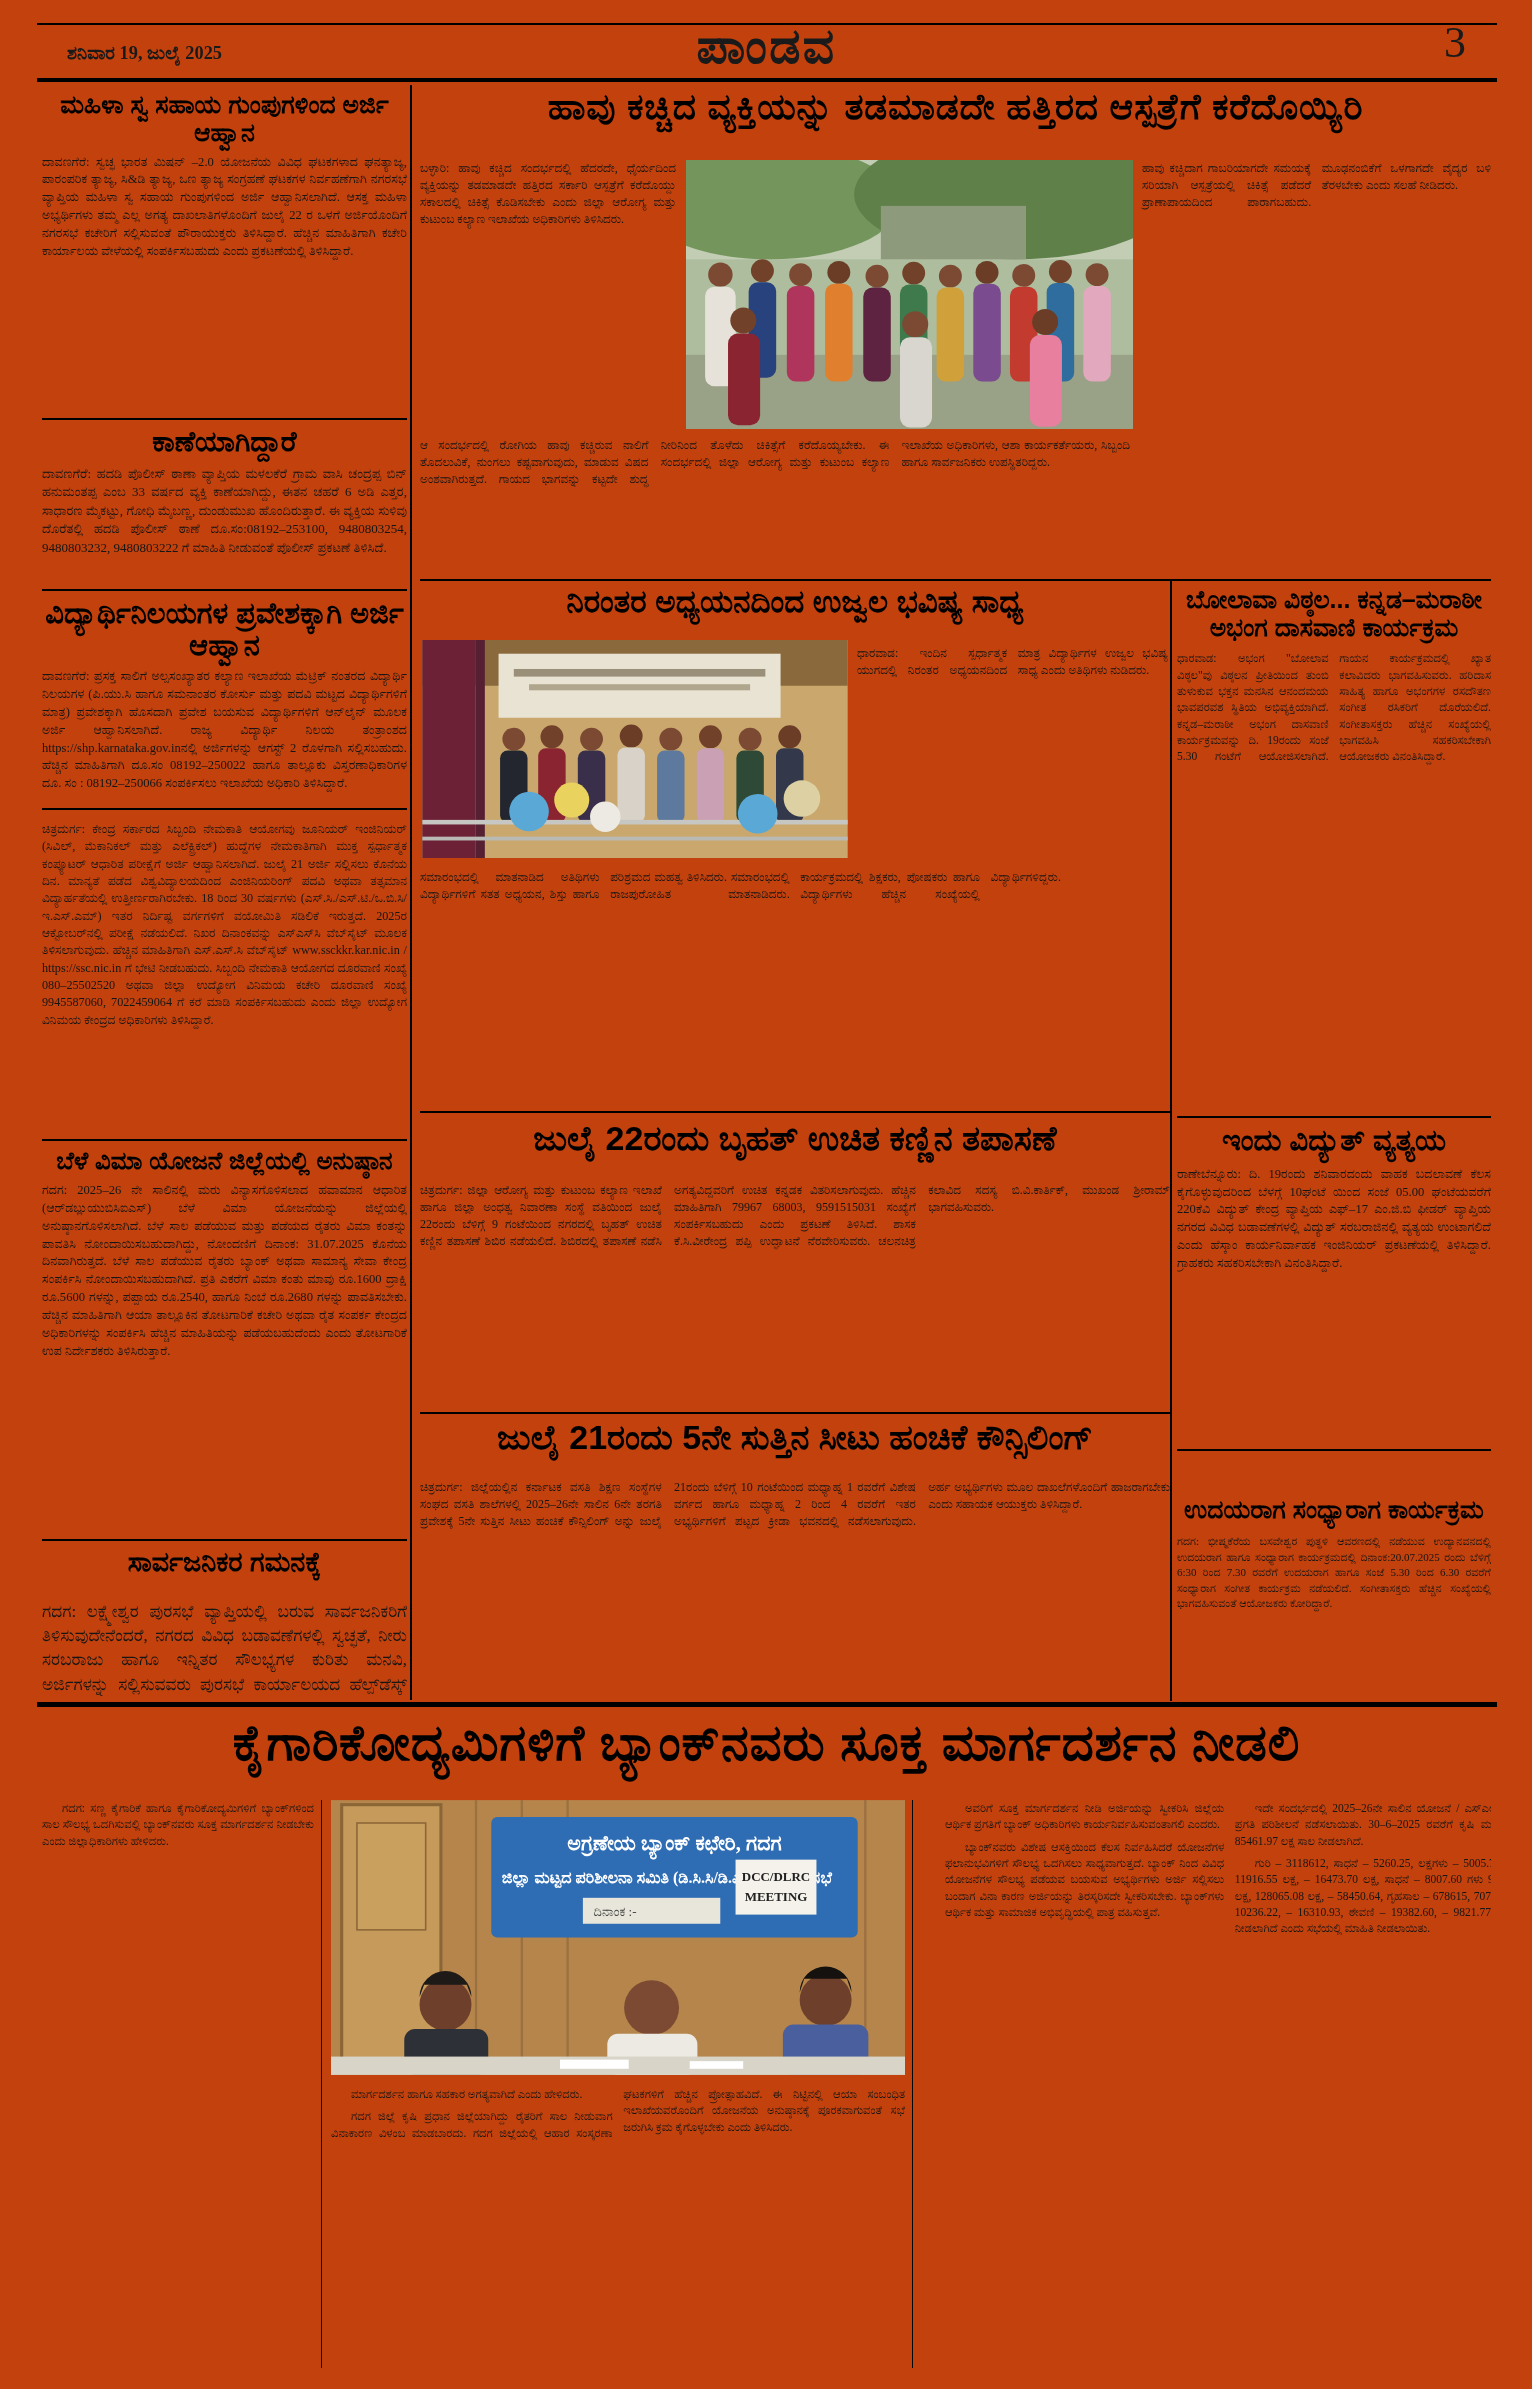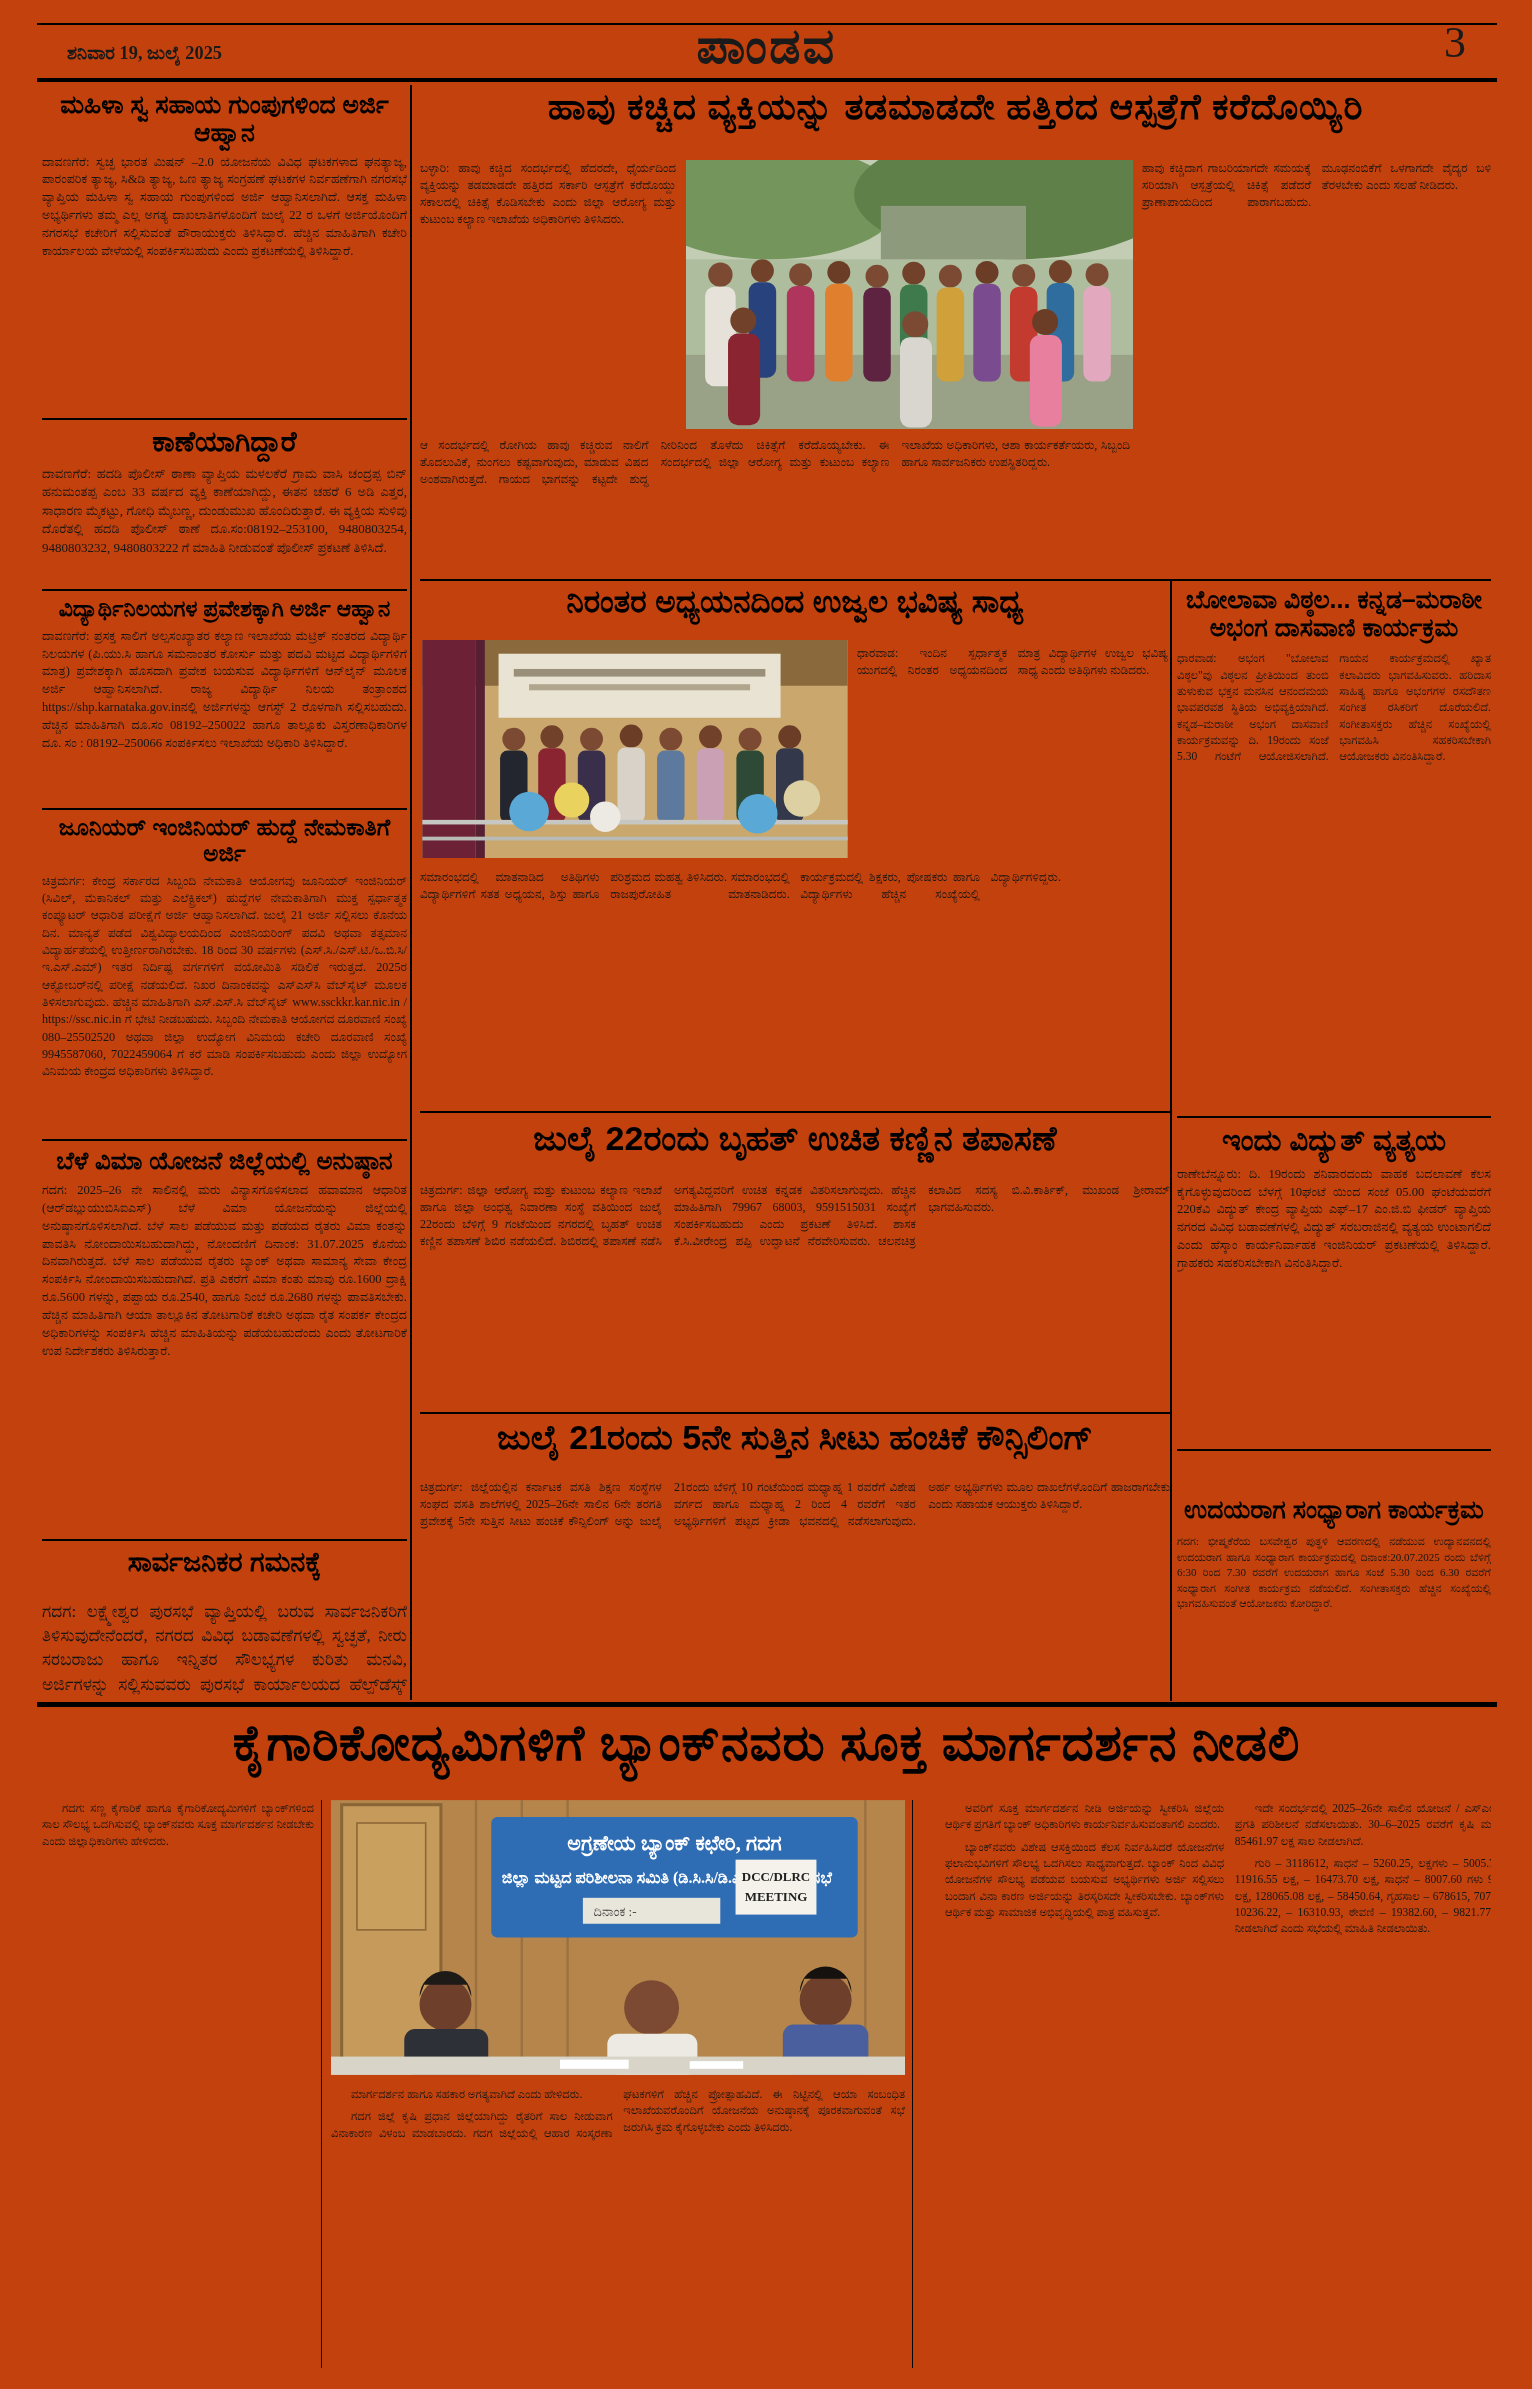--- a/index.html
+++ b/index.html
@@ -38,27 +38,26 @@
   </div>
   <div class="hr" style="left:42px;top:418px;width:365px;height:2.3px;"></div>
 
   <div class="art" style="left:42px;top:426px;width:365px;height:159px;">
     <div class="hl" style="font-size:28px;">ಕಾಣೆಯಾಗಿದ್ದಾರೆ</div>
     <div class="body-text" style="font-size:13px;margin-top:7.6px;">ದಾವಣಗೆರೆ: ಹದಡಿ ಪೊಲೀಸ್ ಠಾಣಾ ವ್ಯಾಪ್ತಿಯ ಮಳಲಕೆರೆ ಗ್ರಾಮ ವಾಸಿ ಚಂದ್ರಪ್ಪ ಬಿನ್ ಹನುಮಂತಪ್ಪ ಎಂಬ 33 ವರ್ಷದ ವ್ಯಕ್ತಿ ಕಾಣೆಯಾಗಿದ್ದು, ಈತನ ಚಹರೆ 6 ಅಡಿ ಎತ್ತರ, ಸಾಧಾರಣ ಮೈಕಟ್ಟು, ಗೋಧಿ ಮೈಬಣ್ಣ, ದುಂಡುಮುಖ ಹೊಂದಿರುತ್ತಾರೆ. ಈ ವ್ಯಕ್ತಿಯ ಸುಳಿವು ದೊರೆತಲ್ಲಿ ಹದಡಿ ಪೊಲೀಸ್ ಠಾಣೆ ದೂ.ಸಂ:08192–253100, 9480803254, 9480803232, 9480803222 ಗೆ ಮಾಹಿತಿ ನೀಡುವಂತೆ ಪೊಲೀಸ್ ಪ್ರಕಟಣೆ ತಿಳಿಸಿದೆ.</div>
   </div>
   <div class="hr" style="left:42px;top:589px;width:365px;height:2.3px;"></div>
 
   <div class="art" style="left:42px;top:597px;width:365px;height:208px;">
-    <div class="hl" style="font-size:22px;text-align:center;">ವಿದ್ಯಾರ್ಥಿನಿಲಯಗಳ ಪ್ರವೇಶಕ್ಕಾಗಿ ಅರ್ಜಿ ಆಹ್ವಾನ</div>
+    <div class="hl" style="font-size:29px;text-align:center;">ವಿದ್ಯಾರ್ಥಿನಿಲಯಗಳ ಪ್ರವೇಶಕ್ಕಾಗಿ ಅರ್ಜಿ ಆಹ್ವಾನ</div>
     <div class="body-text" style="font-size:12.6px;margin-top:6.1px;">ದಾವಣಗೆರೆ: ಪ್ರಸಕ್ತ ಸಾಲಿಗೆ ಅಲ್ಪಸಂಖ್ಯಾತರ ಕಲ್ಯಾಣ ಇಲಾಖೆಯ ಮೆಟ್ರಿಕ್ ನಂತರದ ವಿದ್ಯಾರ್ಥಿ ನಿಲಯಗಳ (ಪಿ.ಯು.ಸಿ ಹಾಗೂ ಸಮನಾಂತರ ಕೋರ್ಸು ಮತ್ತು ಪದವಿ ಮಟ್ಟದ ವಿದ್ಯಾರ್ಥಿಗಳಿಗೆ ಮಾತ್ರ) ಪ್ರವೇಶಕ್ಕಾಗಿ ಹೊಸದಾಗಿ ಪ್ರವೇಶ ಬಯಸುವ ವಿದ್ಯಾರ್ಥಿಗಳಿಗೆ ಆನ್‌ಲೈನ್ ಮೂಲಕ ಅರ್ಜಿ ಆಹ್ವಾನಿಸಲಾಗಿದೆ. ರಾಜ್ಯ ವಿದ್ಯಾರ್ಥಿ ನಿಲಯ ತಂತ್ರಾಂಶದ https://shp.karnataka.gov.inನಲ್ಲಿ ಅರ್ಜಿಗಳನ್ನು ಆಗಸ್ಟ್ 2 ರೊಳಗಾಗಿ ಸಲ್ಲಿಸಬಹುದು. ಹೆಚ್ಚಿನ ಮಾಹಿತಿಗಾಗಿ ದೂ.ಸಂ 08192–250022 ಹಾಗೂ ತಾಲ್ಲೂಕು ವಿಸ್ತರಣಾಧಿಕಾರಿಗಳ ದೂ. ಸಂ : 08192–250066 ಸಂಪರ್ಕಿಸಲು ಇಲಾಖೆಯ ಅಧಿಕಾರಿ ತಿಳಿಸಿದ್ದಾರೆ.</div>
   </div>
   <div class="hr" style="left:42px;top:808px;width:365px;height:2.3px;"></div>
 
   <div class="art" style="left:42px;top:815px;width:365px;height:321px;">
-    <div class="hl" style="font-size:23px;">ಜೂನಿಯರ್ ಇಂಜಿನಿಯರ್ ಹುದ್ದೆ ನೇಮಕಾತಿಗೆ ಅರ್ಜಿ</div>
     <div class="body-text" style="font-size:12.2px;margin-top:6.1px;">ಚಿತ್ರದುರ್ಗ: ಕೇಂದ್ರ ಸರ್ಕಾರದ ಸಿಬ್ಬಂದಿ ನೇಮಕಾತಿ ಆಯೋಗವು ಜೂನಿಯರ್ ಇಂಜಿನಿಯರ್ (ಸಿವಿಲ್, ಮೆಕಾನಿಕಲ್ ಮತ್ತು ಎಲೆಕ್ಟ್ರಿಕಲ್) ಹುದ್ದೆಗಳ ನೇಮಕಾತಿಗಾಗಿ ಮುಕ್ತ ಸ್ಪರ್ಧಾತ್ಮಕ ಕಂಪ್ಯೂಟರ್ ಆಧಾರಿತ ಪರೀಕ್ಷೆಗೆ ಅರ್ಜಿ ಆಹ್ವಾನಿಸಲಾಗಿದೆ. ಜುಲೈ 21 ಅರ್ಜಿ ಸಲ್ಲಿಸಲು ಕೊನೆಯ ದಿನ. ಮಾನ್ಯತೆ ಪಡೆದ ವಿಶ್ವವಿದ್ಯಾಲಯದಿಂದ ಎಂಜಿನಿಯರಿಂಗ್ ಪದವಿ ಅಥವಾ ತತ್ಸಮಾನ ವಿದ್ಯಾರ್ಹತೆಯಲ್ಲಿ ಉತ್ತೀರ್ಣರಾಗಿರಬೇಕು. 18 ರಿಂದ 30 ವರ್ಷಗಳು (ಎಸ್.ಸಿ./ಎಸ್.ಟಿ./ಒ.ಬಿ.ಸಿ/ಇ.ಎಸ್.ಎಮ್) ಇತರ ನಿರ್ದಿಷ್ಟ ವರ್ಗಗಳಿಗೆ ವಯೋಮಿತಿ ಸಡಿಲಿಕೆ ಇರುತ್ತದೆ. 2025ರ ಆಕ್ಟೋಬರ್‌ನಲ್ಲಿ ಪರೀಕ್ಷೆ ನಡೆಯಲಿದೆ. ನಿಖರ ದಿನಾಂಕವನ್ನು ಎಸ್‌ಎಸ್‌ಸಿ ವೆಬ್‌ಸೈಟ್ ಮೂಲಕ ತಿಳಿಸಲಾಗುವುದು. ಹೆಚ್ಚಿನ ಮಾಹಿತಿಗಾಗಿ ಎಸ್.ಎಸ್.ಸಿ ವೆಬ್‌ಸೈಟ್ www.ssckkr.kar.nic.in / https://ssc.nic.in ಗೆ ಭೇಟಿ ನೀಡಬಹುದು. ಸಿಬ್ಬಂದಿ ನೇಮಕಾತಿ ಆಯೋಗದ ದೂರವಾಣಿ ಸಂಖ್ಯೆ 080–25502520 ಅಥವಾ ಜಿಲ್ಲಾ ಉದ್ಯೋಗ ವಿನಿಮಯ ಕಚೇರಿ ದೂರವಾಣಿ ಸಂಖ್ಯೆ 9945587060, 7022459064 ಗೆ ಕರೆ ಮಾಡಿ ಸಂಪರ್ಕಿಸಬಹುದು ಎಂದು ಜಿಲ್ಲಾ ಉದ್ಯೋಗ ವಿನಿಮಯ ಕೇಂದ್ರದ ಅಧಿಕಾರಿಗಳು ತಿಳಿಸಿದ್ದಾರೆ.</div>
   </div>
   <div class="hr" style="left:42px;top:1139px;width:365px;height:2.3px;"></div>
 
   <div class="art" style="left:42px;top:1147px;width:365px;height:389px;">
     <div class="hl" style="font-size:24.4px;">ಬೆಳೆ ವಿಮಾ ಯೋಜನೆ ಜಿಲ್ಲೆಯಲ್ಲಿ ಅನುಷ್ಠಾನ</div>
     <div class="body-text" style="font-size:12.6px;margin-top:7.6px;">ಗದಗ: 2025–26 ನೇ ಸಾಲಿನಲ್ಲಿ ಮರು ವಿನ್ಯಾಸಗೊಳಿಸಲಾದ ಹವಾಮಾನ ಆಧಾರಿತ (ಆರ್‌ಡಬ್ಲುಯುಬಿಸಿಐಎಸ್) ಬೆಳೆ ವಿಮಾ ಯೋಜನೆಯನ್ನು ಜಿಲ್ಲೆಯಲ್ಲಿ ಅನುಷ್ಠಾನಗೊಳಿಸಲಾಗಿದೆ. ಬೆಳೆ ಸಾಲ ಪಡೆಯುವ ಮತ್ತು ಪಡೆಯದ ರೈತರು ವಿಮಾ ಕಂತನ್ನು ಪಾವತಿಸಿ ನೋಂದಾಯಿಸಬಹುದಾಗಿದ್ದು, ನೋಂದಣಿಗೆ ದಿನಾಂಕ: 31.07.2025 ಕೊನೆಯ ದಿನವಾಗಿರುತ್ತದೆ. ಬೆಳೆ ಸಾಲ ಪಡೆಯುವ ರೈತರು ಬ್ಯಾಂಕ್ ಅಥವಾ ಸಾಮಾನ್ಯ ಸೇವಾ ಕೇಂದ್ರ ಸಂಪರ್ಕಿಸಿ ನೋಂದಾಯಿಸಬಹುದಾಗಿದೆ. ಪ್ರತಿ ಎಕರೆಗೆ ವಿಮಾ ಕಂತು ಮಾವು ರೂ.1600 ದ್ರಾಕ್ಷಿ ರೂ.5600 ಗಳನ್ನು, ಪಪ್ಪಾಯ ರೂ.2540, ಹಾಗೂ ನಿಂಬೆ ರೂ.2680 ಗಳನ್ನು ಪಾವತಿಸಬೇಕು. ಹೆಚ್ಚಿನ ಮಾಹಿತಿಗಾಗಿ ಆಯಾ ತಾಲ್ಲೂಕಿನ ತೋಟಗಾರಿಕೆ ಕಚೇರಿ ಅಥವಾ ರೈತ ಸಂಪರ್ಕ ಕೇಂದ್ರದ ಅಧಿಕಾರಿಗಳನ್ನು ಸಂಪರ್ಕಿಸಿ ಹೆಚ್ಚಿನ ಮಾಹಿತಿಯನ್ನು ಪಡೆಯಬಹುದೆಂದು ಎಂದು ತೋಟಗಾರಿಕೆ ಉಪ ನಿರ್ದೇಶಕರು ತಿಳಿಸಿರುತ್ತಾರೆ.</div>
   </div>
   <div class="hr" style="left:42px;top:1539px;width:365px;height:2.3px;"></div>
 

